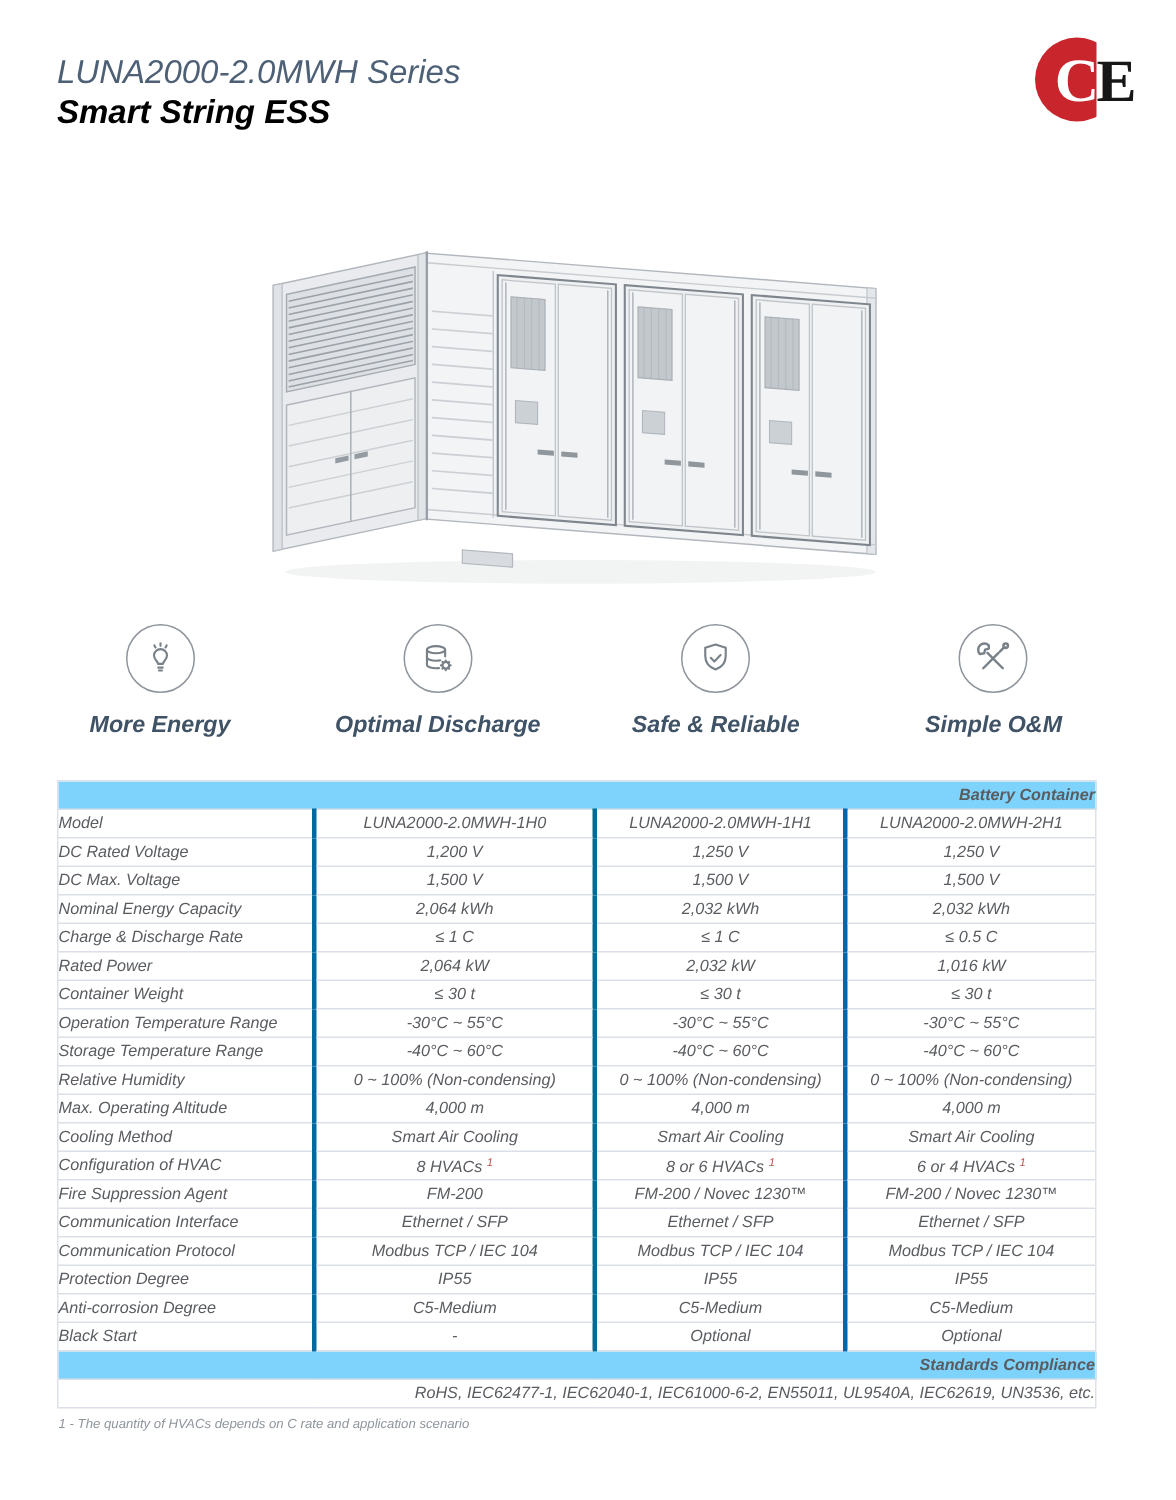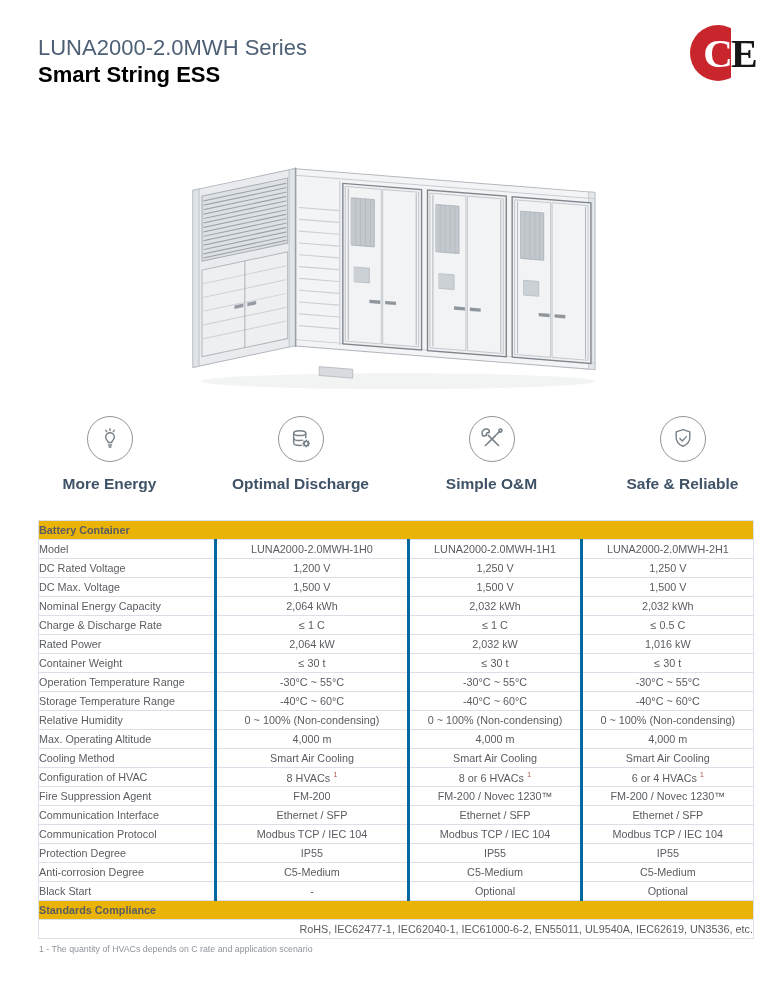--- a/index.html
+++ b/index.html
@@ -2,21 +2,21 @@
 <html><head>
 <meta charset="utf-8">
 <style>
   html,body{margin:0;padding:0;background:#ffffff;}
   body{
     width:784px;height:1000px;position:relative;overflow:hidden;
     font-family:"Liberation Sans","DejaVu Sans",sans-serif;
     -webkit-font-smoothing:antialiased;
   }
   .page{position:relative;width:784px;height:1000px;background:#fff;}
-  .content{padding:0 30px 0 38px;}
+  .content{padding:0 53px 0 38px;font-style:italic;}
 
   
   .header{padding-top:34px;}
   .title-series{font-size:22px;font-weight:400;color:#4e6076;line-height:27px;}
   .title-product{font-size:22px;font-weight:700;color:#000000;line-height:27px;}
 
   .ce-logo{position:absolute;top:24px;right:28px;width:66px;height:58px;}
 
   
   .hero{margin-top:50px;height:258px;display:flex;justify-content:center;align-items:center;}
@@ -28,22 +28,22 @@
     width:44px;height:44px;border:1.5px solid #8f959c;border-radius:50%;
     display:flex;align-items:center;justify-content:center;background:#fff;
   }
   .feature-label{margin-top:13px;font-size:15.5px;font-weight:600;color:#3f5266;}
 
   
   .spec-wrap{margin-top:27px;}
   table.spec{width:100%;border-collapse:collapse;table-layout:fixed;border:1px solid #dde2ea;}
   table.spec td{height:18px;border-bottom:1px solid #dbe0e8;font-size:10.8px;color:#595c60;padding:0;}
   td.band{
-    background:#eab308;color:#3a5574;font-size:12.3px;font-weight:600;
-    text-align:left;height:19px;border-bottom:1px solid #ccd4df;
+    background:#7dd3fc;color:#3a5574;font-size:12.3px;font-weight:600;
+    text-align:right;height:19px;border-bottom:1px solid #ccd4df;
   }
   td.label-cell{text-align:left;padding:1px 4px 1px 14px;line-height:12px;}
   td.value-cell{text-align:center;border-left:3px solid #0369a1;}
   td.full-row{text-align:right;}
   sup.fnref{color:#b8534e;font-size:7.5px;}
 
   
   .footnote{margin-top:5px;font-size:8.8px;color:#8f959c;padding-left:1px;}
 </style>
 </head>
@@ -166,38 +166,38 @@
             <path d="M16.4 6.6v4.2"></path>
             <path d="M5.2 11.2c0 1.2 2.5 2.2 5.6 2.2.9 0 1.8-.1 2.6-.3"></path>
             <circle cx="16.8" cy="16.2" r="2.1"></circle>
             <path d="M16.8 13.2v1M16.8 18.2v1M13.8 16.2h1M18.8 16.2h1M14.7 14.1l.7.7M18.2 17.6l.7.7M18.9 14.1l-.7.7M15.4 17.6l-.7.7"></path>
           </svg>
         </div>
         <div class="feature-label">Optimal Discharge</div>
       </div>
       <div class="feature">
         <div class="feature-circle">
+          <svg width="26" height="26" viewBox="0 0 24 24" fill="none" stroke="#788088" stroke-width="1.3" stroke-linecap="round" stroke-linejoin="round">
+            <path d="M12 3.4l6.3 2v5c0 4-2.6 6.9-6.3 8.3-3.7-1.4-6.3-4.3-6.3-8.3v-5z"></path>
+            <path d="M9.1 11.6l2.2 2.2 3.8-4"></path>
+          </svg>
+        </div>
+        <div class="feature-label">Safe &amp; Reliable</div>
+      </div>
+      <div class="feature">
+        <div class="feature-circle">
           <svg width="26" height="26" viewBox="0 0 24 24" fill="none" stroke="#788088" stroke-width="1.5" stroke-linecap="round" stroke-linejoin="round">
             <path d="M8.6 8.6L18 18"></path>
             <path d="M9.4 3.9A3.6 3.6 0 0 0 4 9.3l2.6-.5.6-2.3 2.2-.6z"></path>
             <path d="M15.4 8.6L6 18"></path>
             <path d="M16.2 7.8l2.9-2.9"></path>
             <circle cx="19.8" cy="4.2" r="1.4"></circle>
           </svg>
         </div>
         <div class="feature-label">Simple O&amp;M</div>
-      </div>
-      <div class="feature">
-        <div class="feature-circle">
-          <svg width="26" height="26" viewBox="0 0 24 24" fill="none" stroke="#788088" stroke-width="1.3" stroke-linecap="round" stroke-linejoin="round">
-            <path d="M12 3.4l6.3 2v5c0 4-2.6 6.9-6.3 8.3-3.7-1.4-6.3-4.3-6.3-8.3v-5z"></path>
-            <path d="M9.1 11.6l2.2 2.2 3.8-4"></path>
-          </svg>
-        </div>
-        <div class="feature-label">Safe &amp; Reliable</div>
       </div>
     </div>
 
     <div class="spec-wrap">
       <table class="spec">
         <colgroup>
             <col style="width:24.7%">
             <col style="width:27.1%">
             <col style="width:24.1%">
             <col style="width:24.1%">

